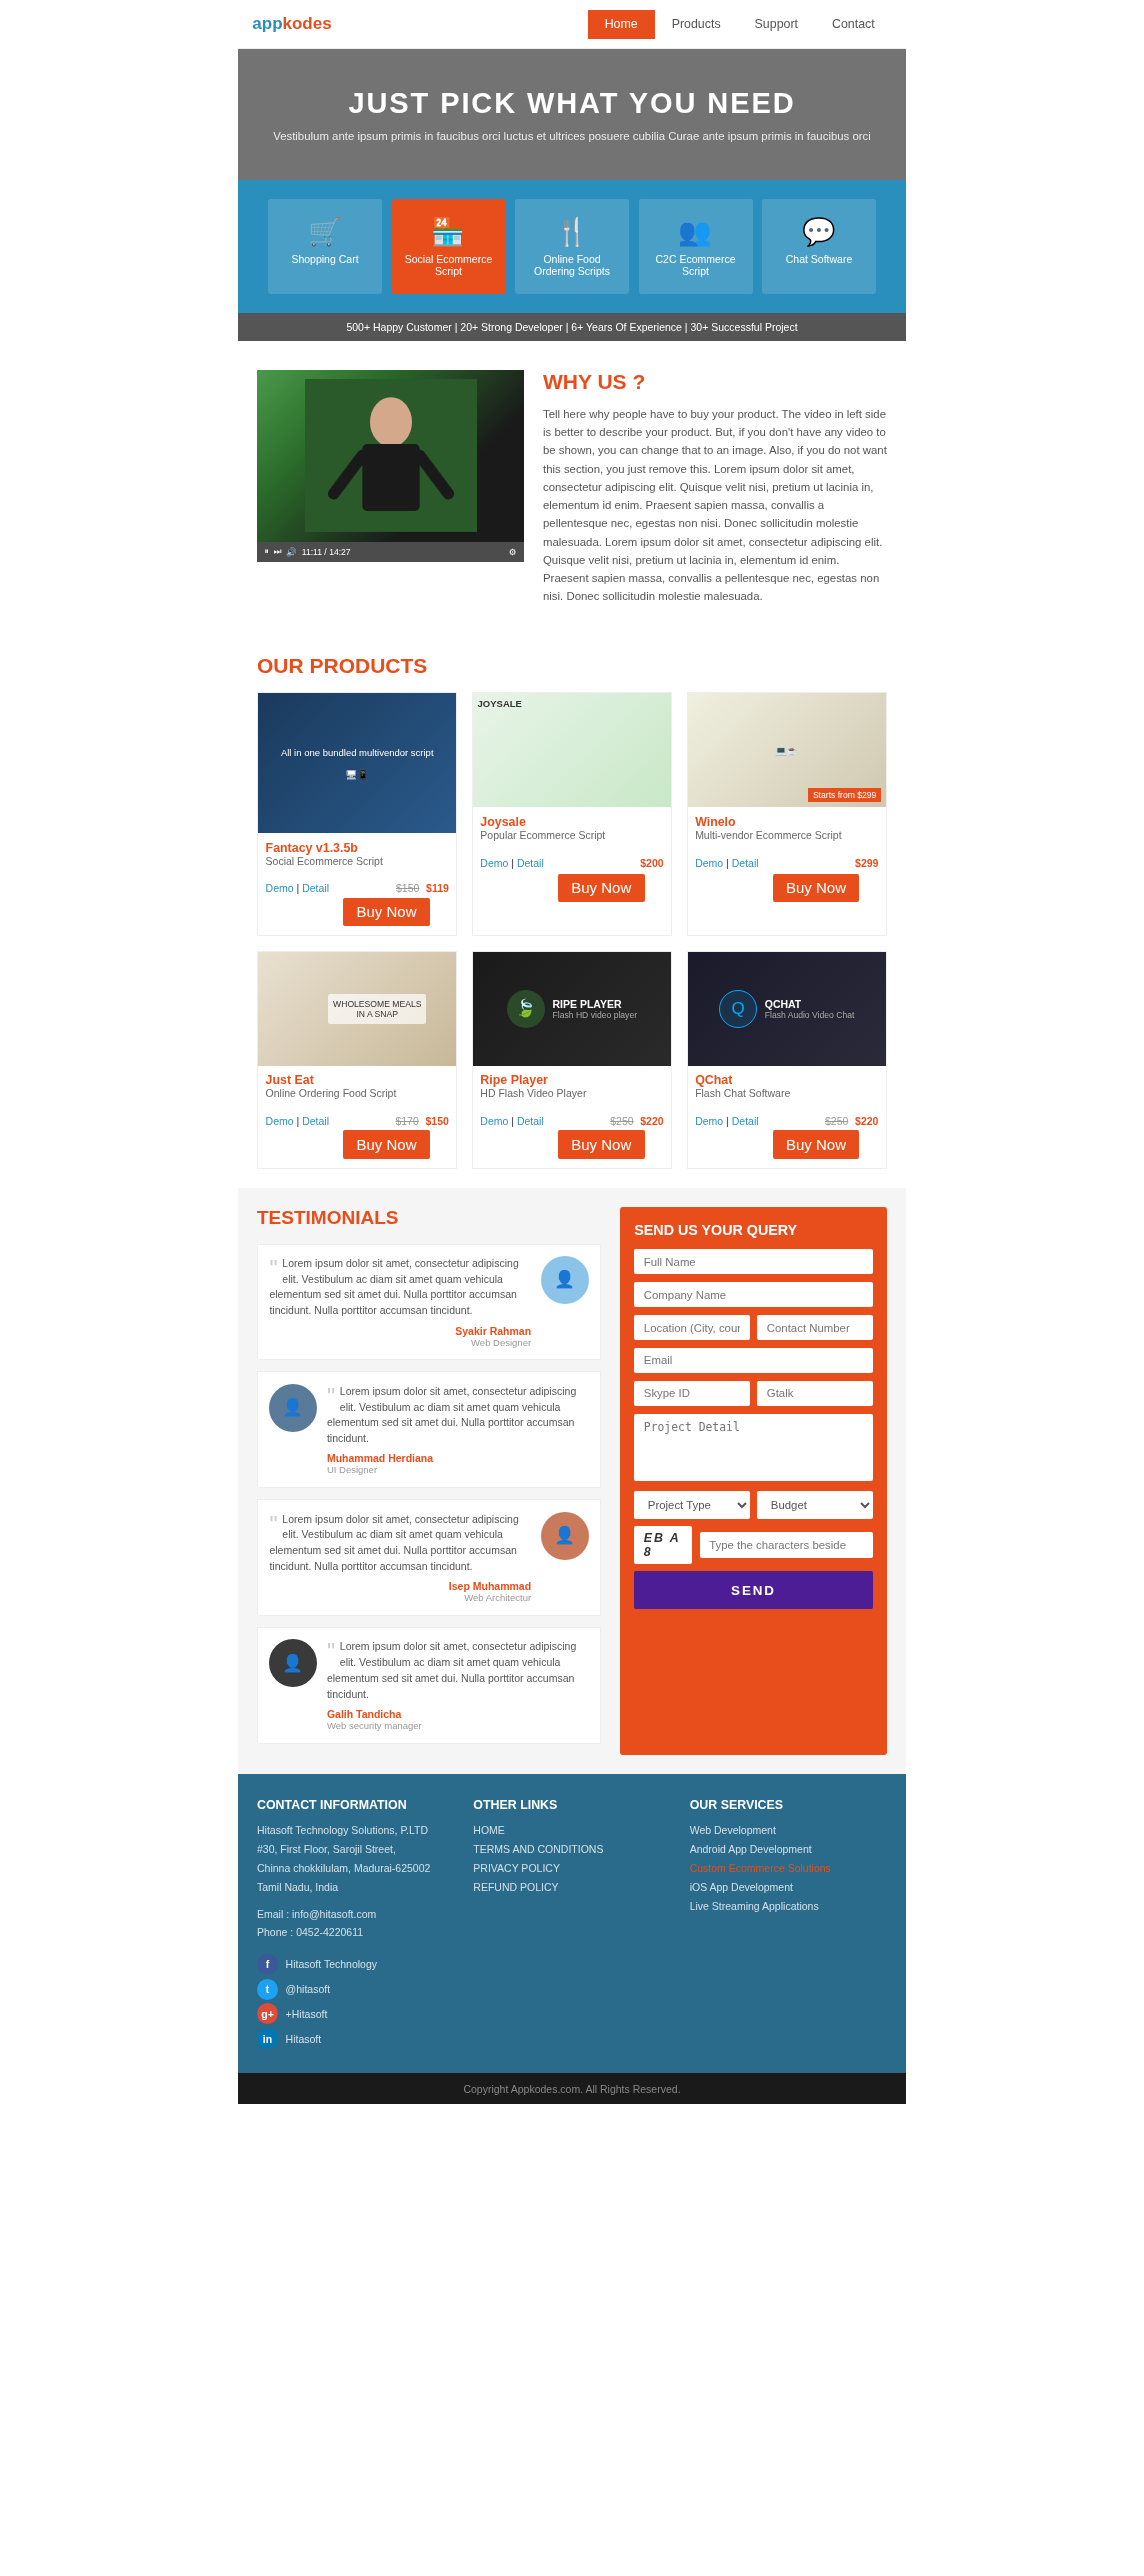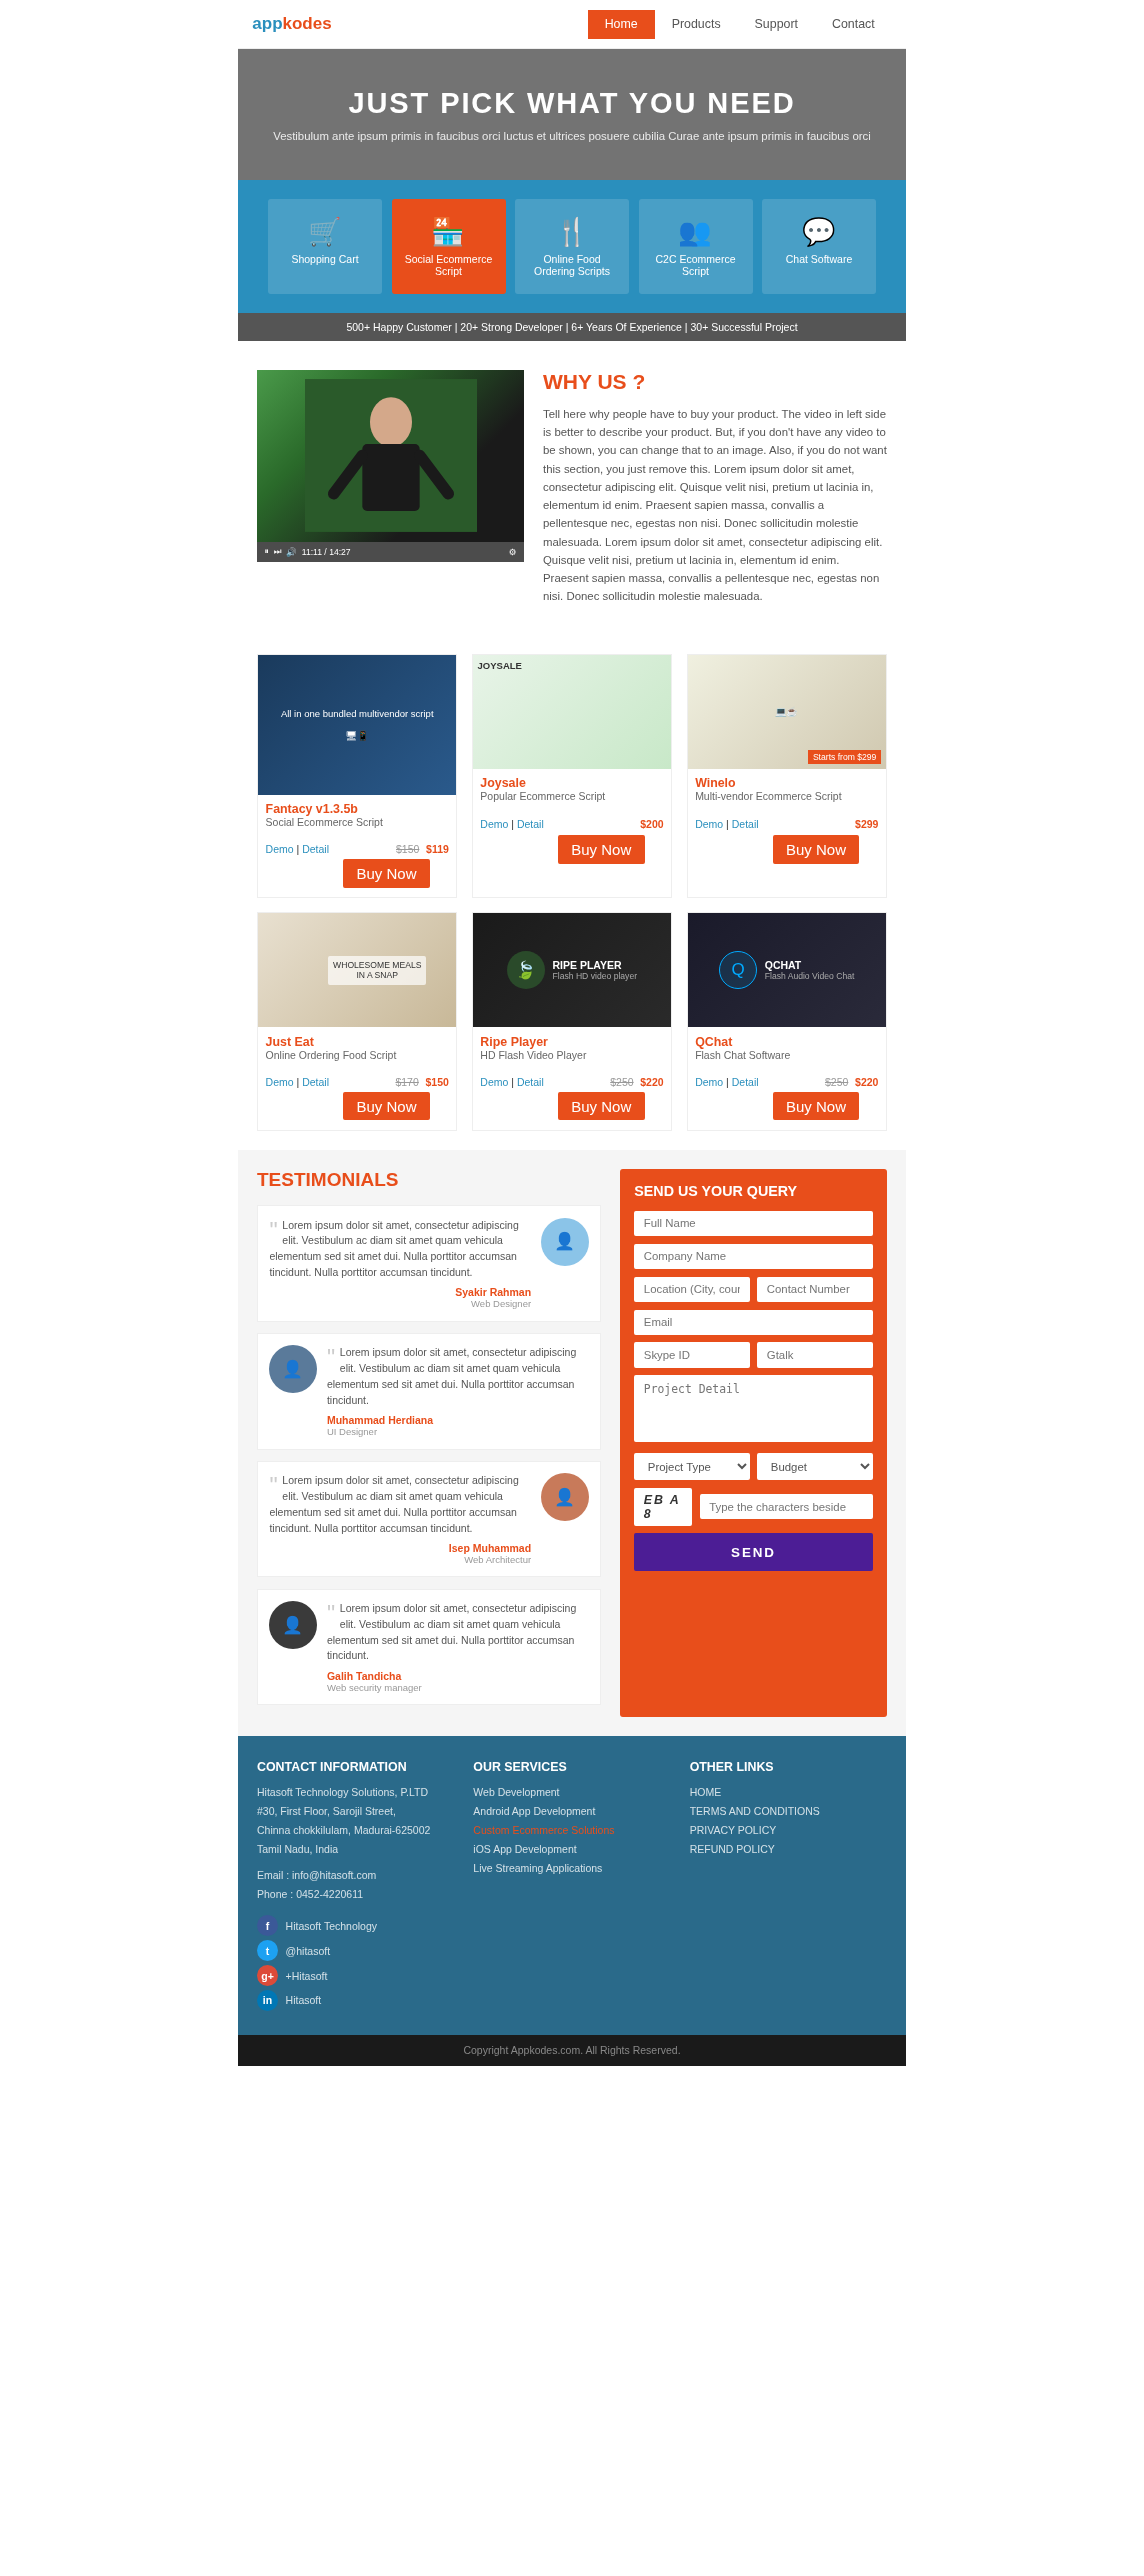--- a/index.html
+++ b/index.html
@@ -158,20 +158,21 @@
       <span>⚙</span>
     </div>
   </div>
   <div class="why-text">
     <h2>WHY US ?</h2>
     <p>Tell here why people have to buy your product. The video in left side is better to describe your product. But, if you don't have any video to be shown, you can change that to an image. Also, if you do not want this section, you just remove this. Lorem ipsum dolor sit amet, consectetur adipiscing elit. Quisque velit nisi, pretium ut lacinia in, elementum id enim. Praesent sapien massa, convallis a pellentesque nec, egestas non nisi. Donec sollicitudin molestie malesuada. Lorem ipsum dolor sit amet, consectetur adipiscing elit. Quisque velit nisi, pretium ut lacinia in, elementum id enim. Praesent sapien massa, convallis a pellentesque nec, egestas non nisi. Donec sollicitudin molestie malesuada.</p>
   </div>
 </div>
 
 <div class="products-section">
+  <h2 class="section-title">OUR PRODUCTS</h2>
   <div class="products-grid">
 
     <div class="product-card">
       <div class="product-img prod-fantacy relative" style="height:140px;display:flex;align-items:center;justify-content:center;color:#fff;font-size:9.5px;text-align:center;padding:9.5px;">
         <div>All in one bundled multivendor script<br><br>🖥📱</div>
       </div>
       <div class="product-info">
         <div class="product-name">Fantacy v1.3.5b</div>
         <div class="product-desc">Social Ecommerce Script</div>
       </div>
@@ -426,33 +427,33 @@
         <span>+Hitasoft</span>
       </div>
       <div class="social-item">
         <div class="social-icon li">in</div>
         <span>Hitasoft</span>
       </div>
     </div>
   </div>
 
   <div>
+    <h4>OTHER LINKS</h4>
+    <a>HOME</a>
+    <a>TERMS AND CONDITIONS</a>
+    <a>PRIVACY POLICY</a>
+    <a>REFUND POLICY</a>
+  </div>
+
+  <div>
     <h4>OUR SERVICES</h4>
     <a>Web Development</a>
     <a>Android App Development</a>
     <a style="color:#e84e1b;">Custom Ecommerce Solutions</a>
     <a>iOS App Development</a>
     <a>Live Streaming Applications</a>
   </div>
-
-  <div>
-    <h4>OTHER LINKS</h4>
-    <a>HOME</a>
-    <a>TERMS AND CONDITIONS</a>
-    <a>PRIVACY POLICY</a>
-    <a>REFUND POLICY</a>
-  </div>
 </div>
 
 <div class="copyright">
   <span>Copyright Appkodes.com. All Rights Reserved.</span>
 </div>
 
 
 </body></html>

